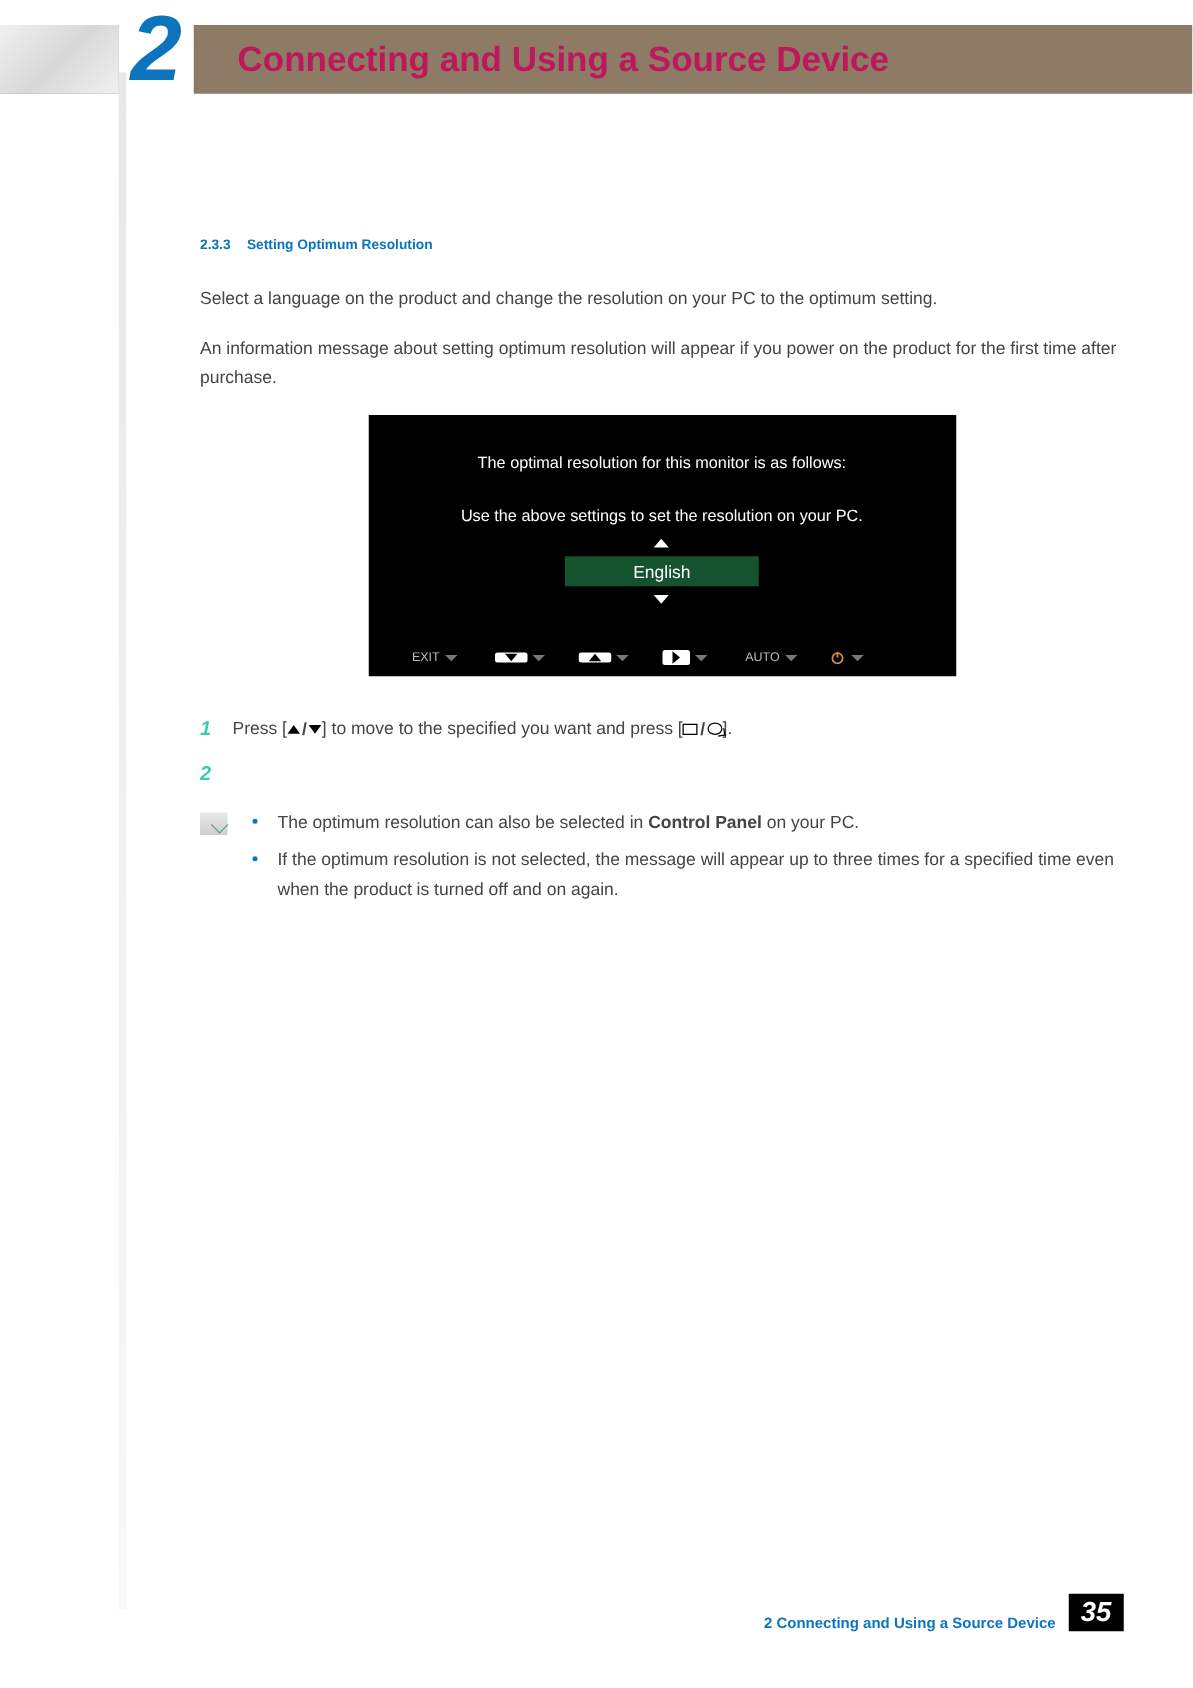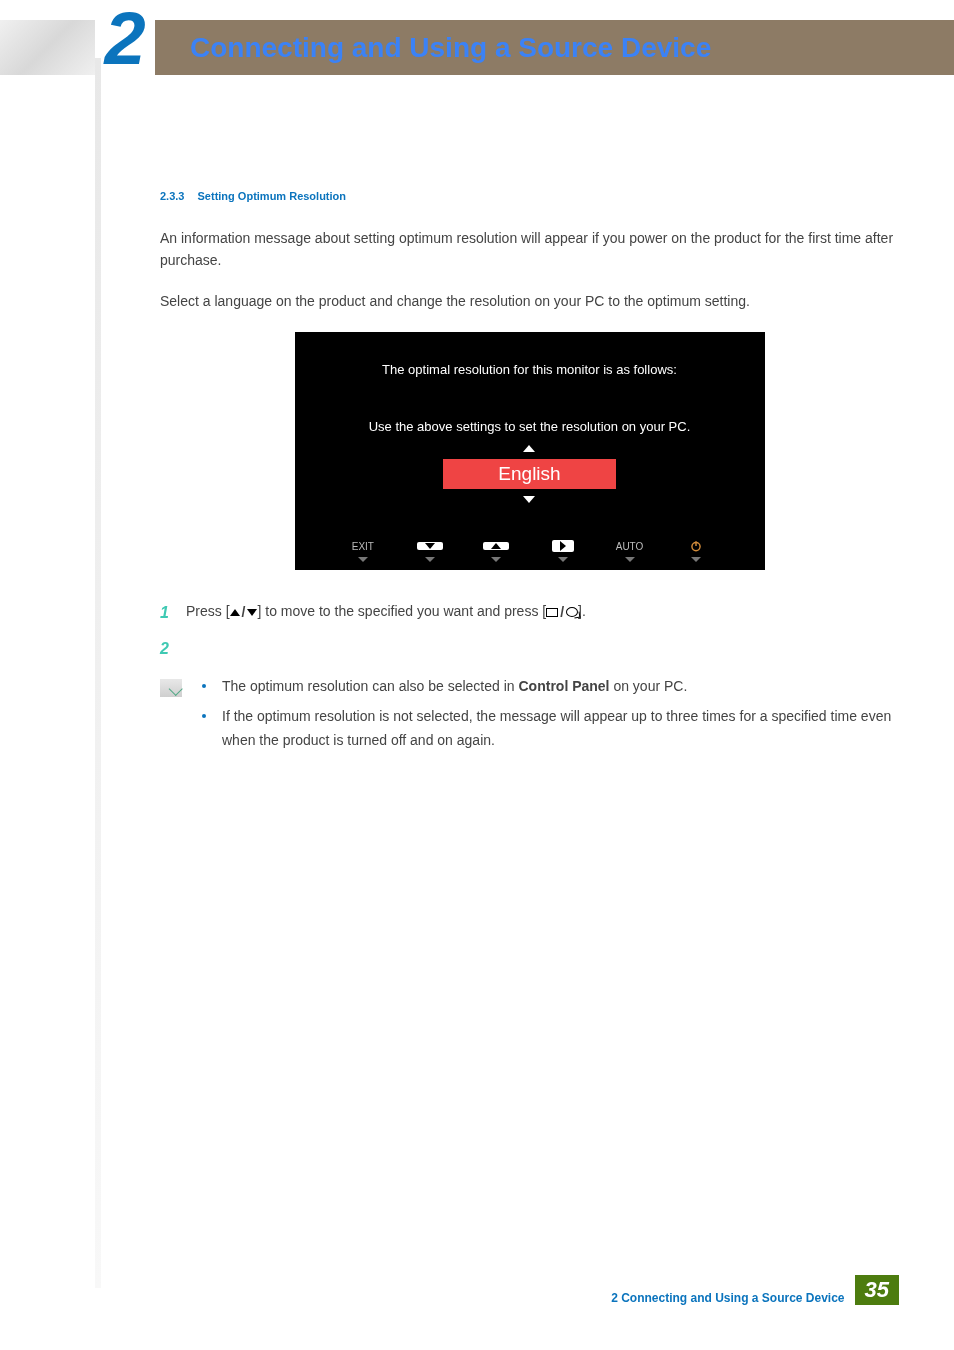--- a/index.html
+++ b/index.html
@@ -4,44 +4,44 @@
 <style>
   * { margin:0; padding:0; box-sizing:border-box; }
   html, body { width:954px; height:1350px; font-family:Arial, Helvetica, sans-serif; background:#fff; color:#333; }
   .page { position:relative; width:954px; height:1350px; }
 
   
   .header-bar { position:absolute; top:20px; left:0; right:0; height:55px; background:#8d7b65; display:flex; align-items:center; }
   .header-bar .grey-stripe { position:absolute; left:0; top:0; width:95px; height:55px; background:linear-gradient(135deg,#f0f0f0 0%,#d8d8d8 50%,#f0f0f0 100%); }
   .big-num-box { position:absolute; left:95px; top:-22px; width:60px; height:80px; background:#fff; display:flex; align-items:center; justify-content:center; }
   .big-num { font-size:74px; font-weight:bold; font-style:italic; color:#0b74bd; font-family:Arial, sans-serif; }
-  .chapter-title { position:absolute; left:190px; top:32px; font-size:28px; font-weight:bold; color:#3b82f6; }
+  .chapter-title { position:absolute; left:190px; top:32px; font-size:28px; font-weight:bold; color:#be185d; }
 
   
   .left-stripe { position:absolute; left:95px; top:58px; width:6px; height:1230px; background:linear-gradient(#e8e8e8,#f8f8f8); }
 
   
   .content { position:absolute; left:160px; top:190px; right:55px; }
   .section-heading { color:#0b74bd; font-size:11px; font-weight:bold; margin-bottom:25px; }
   .section-num { margin-right:10px; }
   .para { font-size:14px; line-height:1.6; color:#444; margin-bottom:18px; }
 
   
   .osd { width:470px; margin:20px auto 30px auto; background:#000; color:#fff; font-size:13px; text-align:center; padding:30px 15px 8px 15px; position:relative; }
-  .osd .line1 { margin-bottom:42px; }
+  .osd .line1 { margin-bottom:28px; }
   .osd .res { color:#3fc9b3; font-size:16px; margin-bottom:14px; letter-spacing:1px; }
   .osd .res .x { font-size:11px; vertical-align:baseline; position:relative; top:2px; }
   .osd .line3 { margin-bottom:25px; }
   .osd .lang-wrap { display:inline-block; position:relative; margin-bottom:30px; }
-  .osd .lang { background:#ef4444; color:#fff; padding:4px 55px; font-size:19px; }
+  .osd .lang { background:#14532d; color:#fff; padding:4px 55px; font-size:14px; }
   .osd .tri-up-small, .osd .tri-down-small { width:0;height:0;border-left:6px solid transparent;border-right:6px solid transparent; position:absolute; left:50%; transform:translateX(-50%);}
   .osd .tri-up-small { border-bottom:7px solid #fff; top:-14px;}
   .osd .tri-down-small { border-top:7px solid #fff; bottom:-14px;}
   .osd-buttons { display:flex; justify-content:space-around; align-items:center; padding:0 20px; margin-top:20px; }
-  .osd-btn { display:flex; flex-direction:column; align-items:center; gap:4px; font-size:10px; color:#bbb; flex:1;}
+  .osd-btn { display:flex; flex-direction:row; align-items:center; gap:4px; font-size:10px; color:#bbb; flex:1;}
   .osd-btn .icon-slot { height:14px; display:flex; align-items:center; justify-content:center;}
   .osd-btn .ptr { width:0;height:0;border-left:5px solid transparent;border-right:5px solid transparent;border-top:5px solid #777;}
   .key-box { background:#fff; color:#000; border-radius:2px; padding:1px 8px; display:inline-flex; align-items:center; justify-content:center;}
   .key-box .t-down-b { width:0;height:0;border-left:5px solid transparent;border-right:5px solid transparent;border-top:6px solid #000;}
   .key-box .t-up-b { width:0;height:0;border-left:5px solid transparent;border-right:5px solid transparent;border-bottom:6px solid #000;}
   .key-box .t-right-b { width:0;height:0;border-top:5px solid transparent;border-bottom:5px solid transparent;border-left:6px solid #000;}
   .power-svg { width:14px;height:14px; }
 
   
   .step { display:flex; gap:14px; margin-bottom:10px; font-size:14px; line-height:1.6; color:#444; }
@@ -60,21 +60,21 @@
   .note-icon { width:22px; height:18px; background:linear-gradient(#e8e8e8,#cfcfcf); position:relative; flex-shrink:0; margin-top:4px;}
   .note-icon::after { content:""; position:absolute; right:2px; bottom:1px; width:9px; height:9px; border-bottom:1.5px solid #5a8; border-right:1.5px solid #5a8; transform:rotate(45deg) translate(-1px,-2px); }
   .note-list { list-style:none; font-size:14px; line-height:1.7; color:#444;}
   .note-list li { position:relative; padding-left:26px; margin-bottom:6px;}
   .note-list li::before { content:""; position:absolute; left:6px; top:9px; width:4px; height:4px; border-radius:50%; background:#0b74bd; }
   .bold { font-weight:bold; }
 
   
   .footer { position:absolute; bottom:45px; right:55px; display:flex; align-items:flex-end; gap:10px; }
   .footer-text { color:#0b74bd; font-weight:bold; font-size:12px;}
-  .page-num-box { background:#4d7c0f; color:#fff; font-weight:bold; font-style:italic; font-size:22px; padding:2px 10px; }
+  .page-num-box { background:#000000; color:#fff; font-weight:bold; font-style:italic; font-size:22px; padding:2px 10px; }
 </style>
 </head>
 <body>
 
 <div class="page">
 
   <div class="header-bar">
     <div class="grey-stripe"></div>
     <div class="big-num-box">
       <span class="big-num">2</span>
@@ -84,22 +84,22 @@
 
   <div class="left-stripe"></div>
 
   <div class="content">
 
     <h2 class="section-heading">
       <span class="section-num">2.3.3</span>
       <span>Setting Optimum Resolution</span>
     </h2>
 
+    <p class="para">Select a language on the product and change the resolution on your PC to the optimum setting.</p>
     <p class="para">An information message about setting optimum resolution will appear if you power on the product for the first time after purchase.</p>
-    <p class="para">Select a language on the product and change the resolution on your PC to the optimum setting.</p>
 
     <div class="osd">
       <div class="line1">The optimal resolution for this monitor is as follows:</div>
       <div class="line3">Use the above settings to set the resolution on your PC.</div>
 
       <div class="lang-wrap">
         <div class="tri-up-small"></div>
         <div class="lang">English</div>
         <div class="tri-down-small"></div>
       </div>

